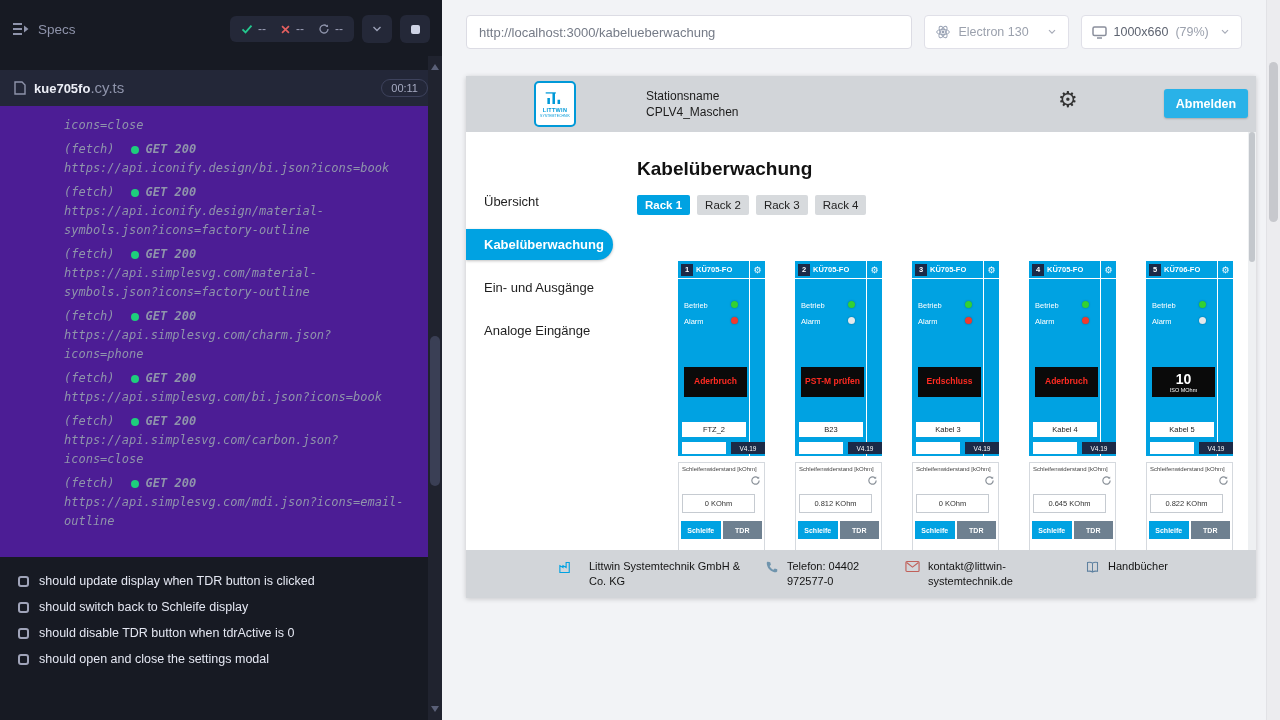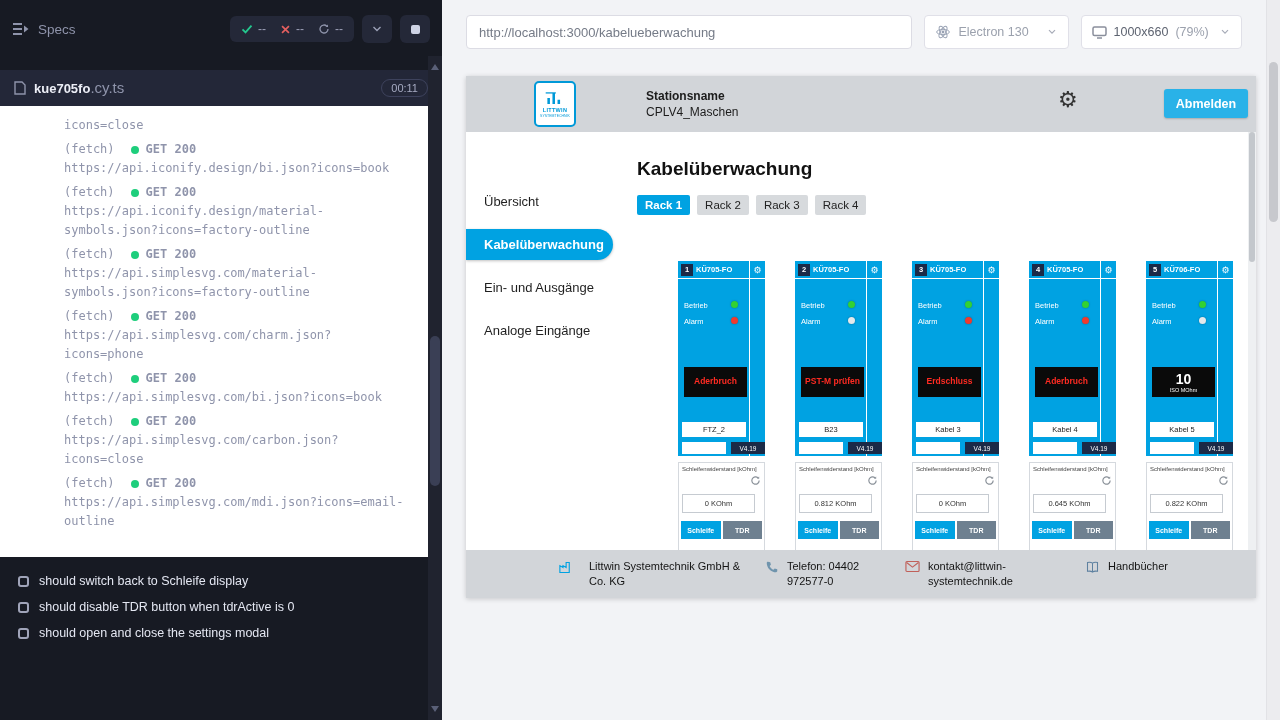--- a/index.html
+++ b/index.html
@@ -11,22 +11,22 @@
   .rep-header { height:58px; display:flex; align-items:center; padding:0 12px; }
   .specs-toggle { display:flex; align-items:center; gap:8px; color:#8f94ab; font-size:13.5px; cursor:pointer; }
   .stats-group { margin-left:auto; display:flex; align-items:center; gap:14px; background:#242838; border-radius:6px; padding:6px 11px; color:#9ba0b6; font-size:12px; }
   .stat { display:flex; align-items:center; gap:5px; }
   .icon-btn { width:30px; height:28px; margin-left:8px; background:#242838; border:none; border-radius:6px; display:flex; align-items:center; justify-content:center; cursor:pointer; }
   .stop-square { width:9px; height:9px; background:#ced3e5; border-radius:2px; display:block; }
   .spec-bar { margin-top:12px; height:36px; background:#232738; display:flex; align-items:center; padding:0 14px; gap:8px; }
   .spec-name { color:#eceef6; font-weight:bold; font-size:13px; }
   .spec-ext { color:#8f94ab; font-size:15px; }
   .timer { margin-left:auto; border:1px solid #3d425c; color:#a6abc2; font-size:11px; border-radius:11px; padding:2px 9px; }
-  .cmd-log { position:absolute; top:106px; left:0; width:428px; height:451px; background:#ffffff; overflow:hidden; padding-top:10px;
-             font-family:"DejaVu Sans Mono",monospace; font-size:12px; line-height:19px; color:#8f94ab; }
+  .cmd-log { position:absolute; top:106px; left:0; width:428px; height:451px; background:#4c1d95; overflow:hidden; padding-top:10px;
+             font-family:"DejaVu Sans Mono",monospace; font-style:italic; font-size:12px; line-height:19px; color:#8f94ab; }
   .log-frag,.log-entry { padding-left:64px; padding-right:22px; margin-bottom:5px; }
   .log-head { display:flex; align-items:center; gap:16px; }
   .dot { width:8px; height:8px; border-radius:50%; background:#1ece7c; display:inline-block; margin-right:7px; flex:none; }
   .log-status { display:flex; align-items:center; font-weight:bold; }
   .log-url { overflow-wrap:break-word; }
   .tests { position:absolute; top:568px; left:0; width:428px; list-style:none; }
   .test-item { display:flex; align-items:center; gap:10px; padding:6px 18px; cursor:pointer; }
   .test-state-icon { width:11px; height:11px; border:2px solid #b8bdd4; border-radius:3px; flex:none; opacity:.85; }
   .test-title { color:#e4e7f2; font-size:12.5px; }
   .rep-scrollbar { position:absolute; right:0; top:56px; bottom:0; width:14px; background:#20232f; }
@@ -47,21 +47,21 @@
   .win-scroll { position:absolute; right:0; top:0; width:14px; height:720px; background:#ececef; border-left:1px solid #e2e2e6; }
   .win-thumb { position:absolute; left:2px; right:2px; top:62px; height:160px; background:#c7c8cd; border-radius:6px; }
 
   
   .aut { position:absolute; left:24px; top:76px; width:790px; height:522px; background:#fff; box-shadow:0 1px 5px rgba(0,0,0,.18); overflow:hidden; }
   .app-header { height:56px; background:#d2d5d9; display:flex; align-items:center; position:relative; }
   .logo { margin-left:68px; width:42px; height:46px; background:#fff; border:2px solid #0099d8; border-radius:5px; display:flex; flex-direction:column; align-items:center; justify-content:center; gap:1px; }
   .logo-text { font-size:5.5px; font-weight:bold; color:#0099d8; letter-spacing:.3px; }
   .logo-sub { font-size:3.5px; color:#0099d8; }
   .station { margin-left:70px; font-size:12px; color:#1c1c1c; }
-  .station-label { font-weight:bold; margin-bottom:2px; }
+  .station-label { font-weight:normal; margin-bottom:2px; }
   .app-gear { position:absolute; left:592px; top:13px; font-size:22px; color:#333; cursor:pointer; line-height:1; }
   .logout { position:absolute; right:8px; top:13px; width:84px; height:29px; background:#29b2e8; border:none; border-radius:3px; color:#fff; font-size:12.5px; font-weight:bold; cursor:pointer; box-shadow:0 1px 2px rgba(0,0,0,.2); font-family:inherit; }
   .app-body { display:flex; }
   .app-nav { width:152px; padding-top:54px; flex:none; }
   .nav-item { padding:8px 0 8px 18px; font-size:13px; color:#1f1f1f; cursor:pointer; margin-bottom:12px; }
   .nav-item.active { background:#00a2e2; color:#fff; font-weight:bold; border-radius:0 17px 17px 0; width:calc(100% - 5px); box-shadow:0 1px 3px rgba(0,0,0,.25); }
   .content { flex:1; padding-left:19px; }
   .page-title { margin-top:26px; font-size:19px; font-weight:600; color:#111; }
   .tabs { display:flex; gap:7px; margin-top:15px; }
   .tab { padding:4px 8px; font-size:11.5px; background:#d7dadd; color:#222; border-radius:2px; cursor:pointer; }
@@ -225,20 +225,24 @@
               <span>GET 200</span>
             </span>
           </div>
         <div class="log-url">https://api.simplesvg.com/mdi.json?icons=email-outline</div>
       </div>
     </div>
 
     <ul class="tests">
       <li class="test-item">
           <span class="test-state-icon"></span>
+          <span class="test-title">should update display when TDR button is clicked</span>
+        </li>
+      <li class="test-item">
+          <span class="test-state-icon"></span>
           <span class="test-title">should switch back to Schleife display</span>
         </li>
       <li class="test-item">
           <span class="test-state-icon"></span>
           <span class="test-title">should disable TDR button when tdrActive is 0</span>
         </li>
       <li class="test-item">
           <span class="test-state-icon"></span>
           <span class="test-title">should open and close the settings modal</span>
         </li>

